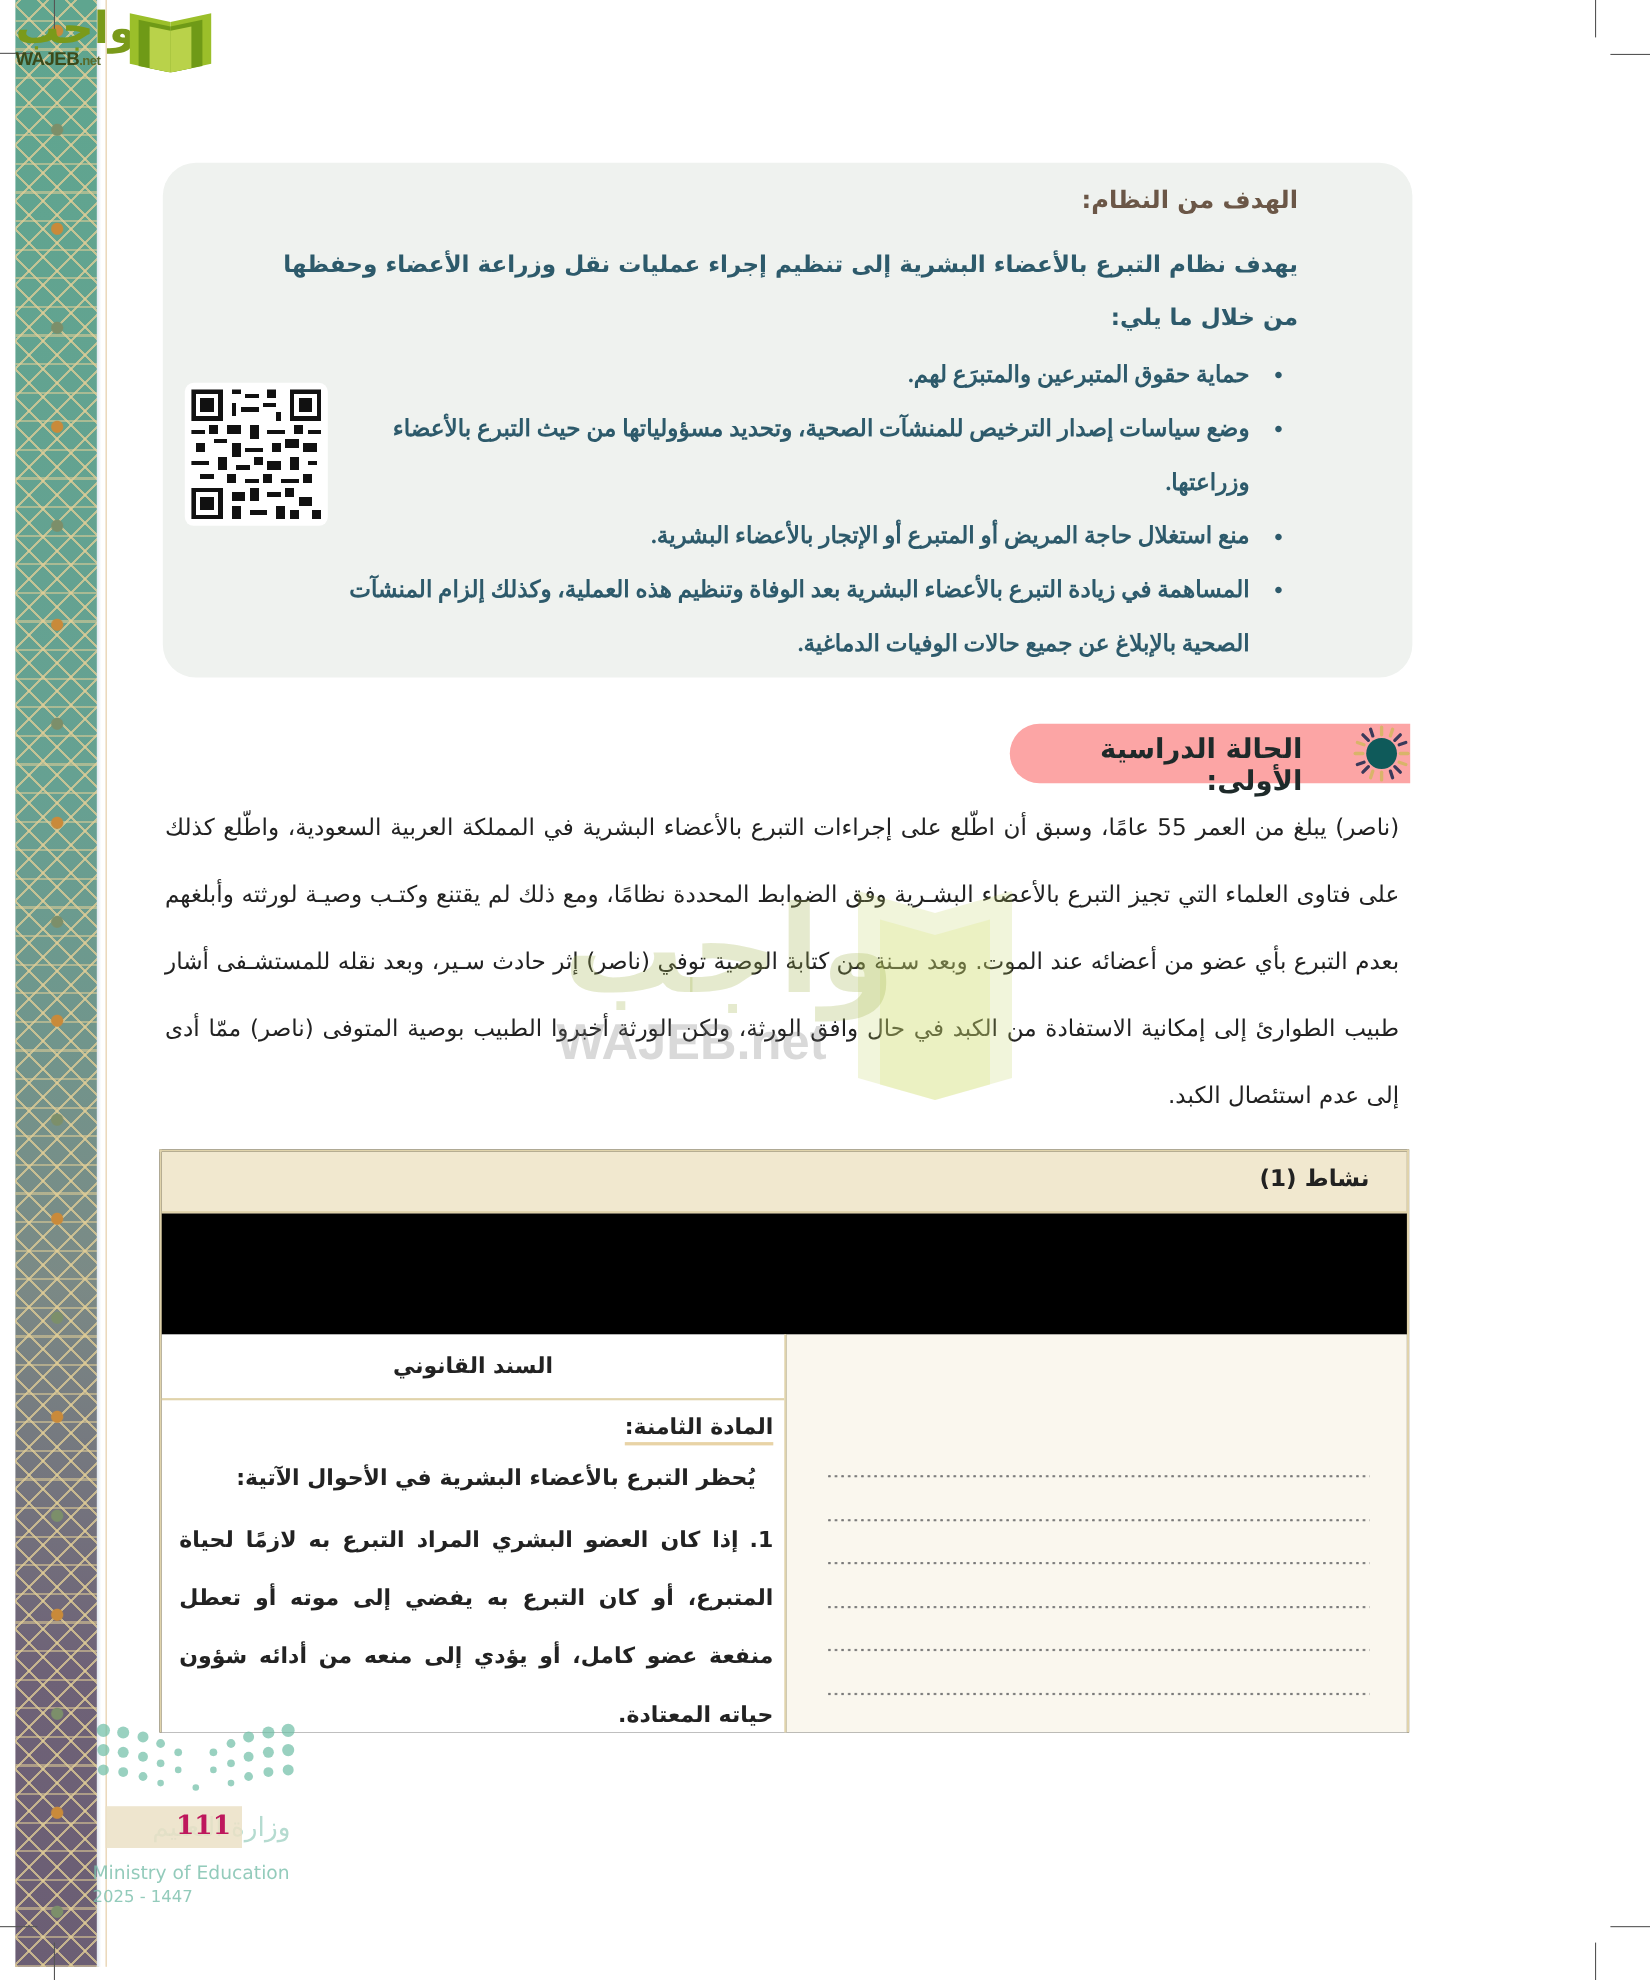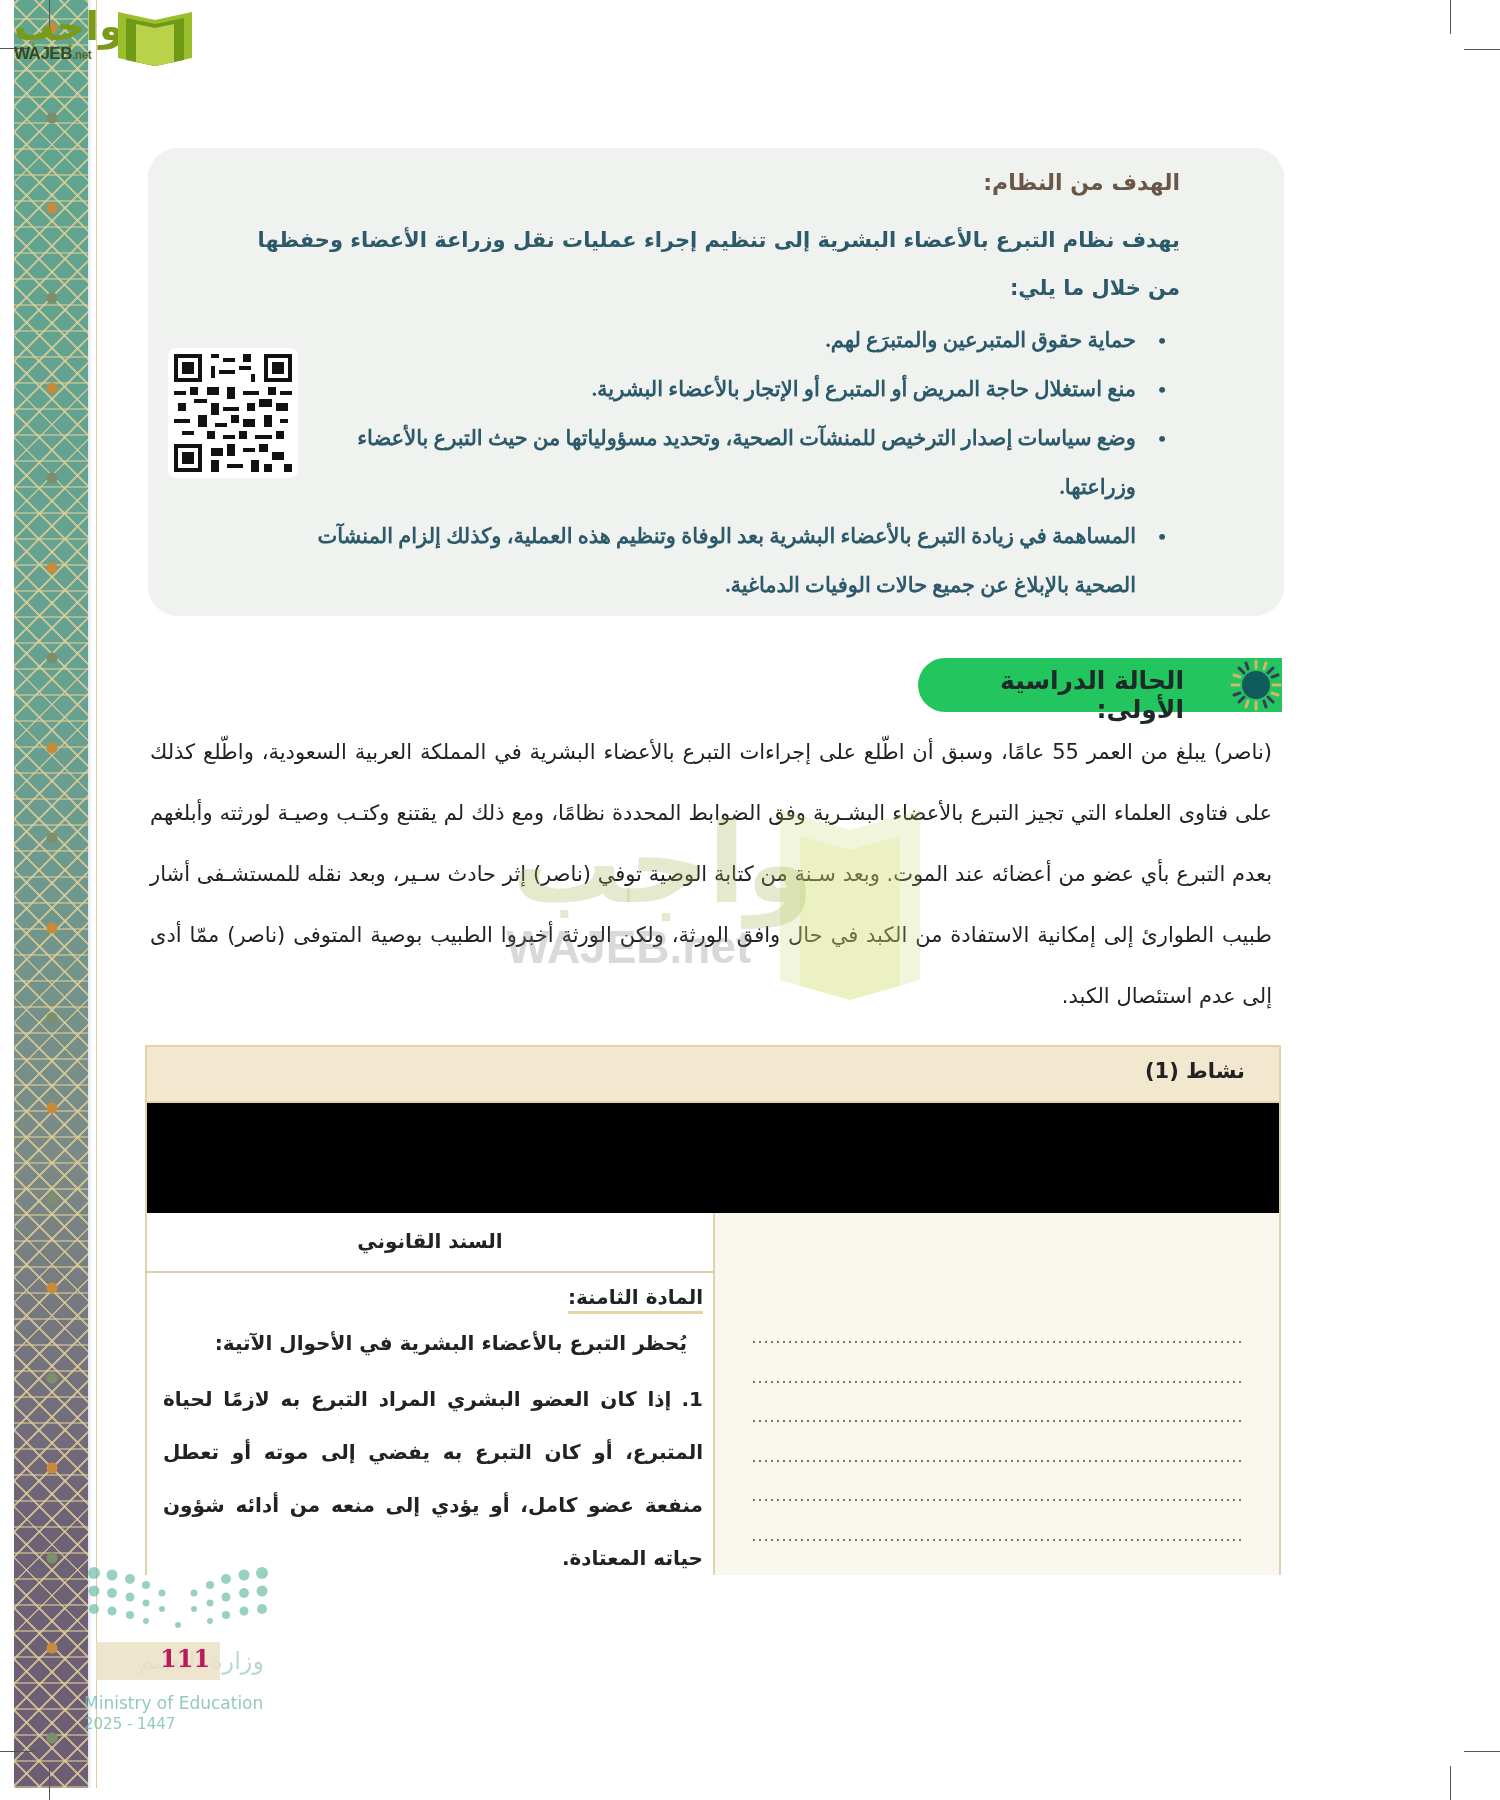--- a/index.html
+++ b/index.html
@@ -63,21 +63,21 @@
     }
     .qr {
       position: absolute; left: 20px; top: 200px; width: 130px; height: 130px; background: #fff;
       border-radius: 8px; padding: 6px;
     }
     .qr-grid { width: 118px; height: 118px; }
 
     
     .case-pill {
       position: absolute; left: 918px; top: 658px; width: 364px; height: 54px;
-      background: #22c55e; border-radius: 27px 0 0 27px;
+      background: #fca5a5; border-radius: 27px 0 0 27px;
     }
     .case-title {
       position: absolute; right: 98px; top: 8px; font-size: 25px; font-weight: bold; color: #1e2a2a;
     }
     .case-icon { position: absolute; right: 0px; top: 1px; width: 52px; height: 52px; }
 
     
     .case-text {
       position: absolute; left: 150px; top: 722px; width: 1122px; font-size: 21px; color: #222;
       line-height: 61px; text-align: justify; text-align-last: right;
@@ -187,22 +187,22 @@
     <path d="M41 18 L41 56 L22 52 L22 14 Z" fill="#b9d24a"></path>
     <path d="M41 18 L41 56 L60 52 L60 14 Z" fill="#b9d24a"></path>
   </svg>
 </div>
 
 <section class="goal-box">
   <h2 class="goal-title">الهدف من النظام:</h2>
   <p class="goal-intro">يهدف نظام التبرع بالأعضاء البشرية إلى تنظيم إجراء عمليات نقل وزراعة الأعضاء وحفظها من خلال ما يلي:</p>
   <ul class="goal-list">
     <li>حماية حقوق المتبرعين والمتبرَع لهم.</li>
+    <li>وضع سياسات إصدار الترخيص للمنشآت الصحية، وتحديد مسؤولياتها من حيث التبرع بالأعضاء وزراعتها.</li>
     <li>منع استغلال حاجة المريض أو المتبرع أو الإتجار بالأعضاء البشرية.</li>
-    <li>وضع سياسات إصدار الترخيص للمنشآت الصحية، وتحديد مسؤولياتها من حيث التبرع بالأعضاء وزراعتها.</li>
     <li>المساهمة في زيادة التبرع بالأعضاء البشرية بعد الوفاة وتنظيم هذه العملية، وكذلك إلزام المنشآت الصحية بالإبلاغ عن جميع حالات الوفيات الدماغية.</li>
   </ul>
   <div class="qr">
     <svg class="qr-grid" viewBox="0 0 29 29" shape-rendering="crispEdges">
       <rect width="29" height="29" fill="#fff"></rect>
       <g fill="#111">
         <rect x="0" y="0" width="7" height="7"></rect>
           <rect x="1" y="1" width="5" height="5" fill="#fff"></rect>
           <rect x="2" y="2" width="3" height="3"></rect>
         <rect x="22" y="0" width="7" height="7"></rect>

